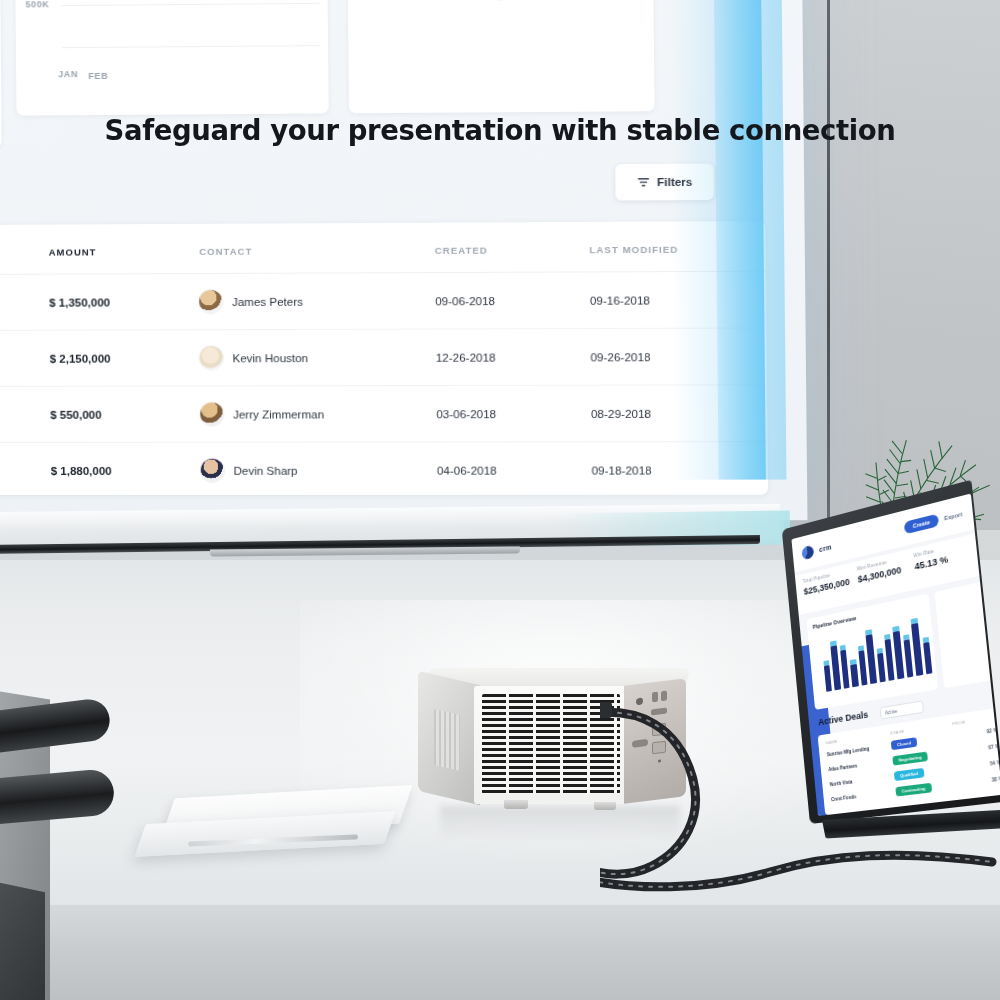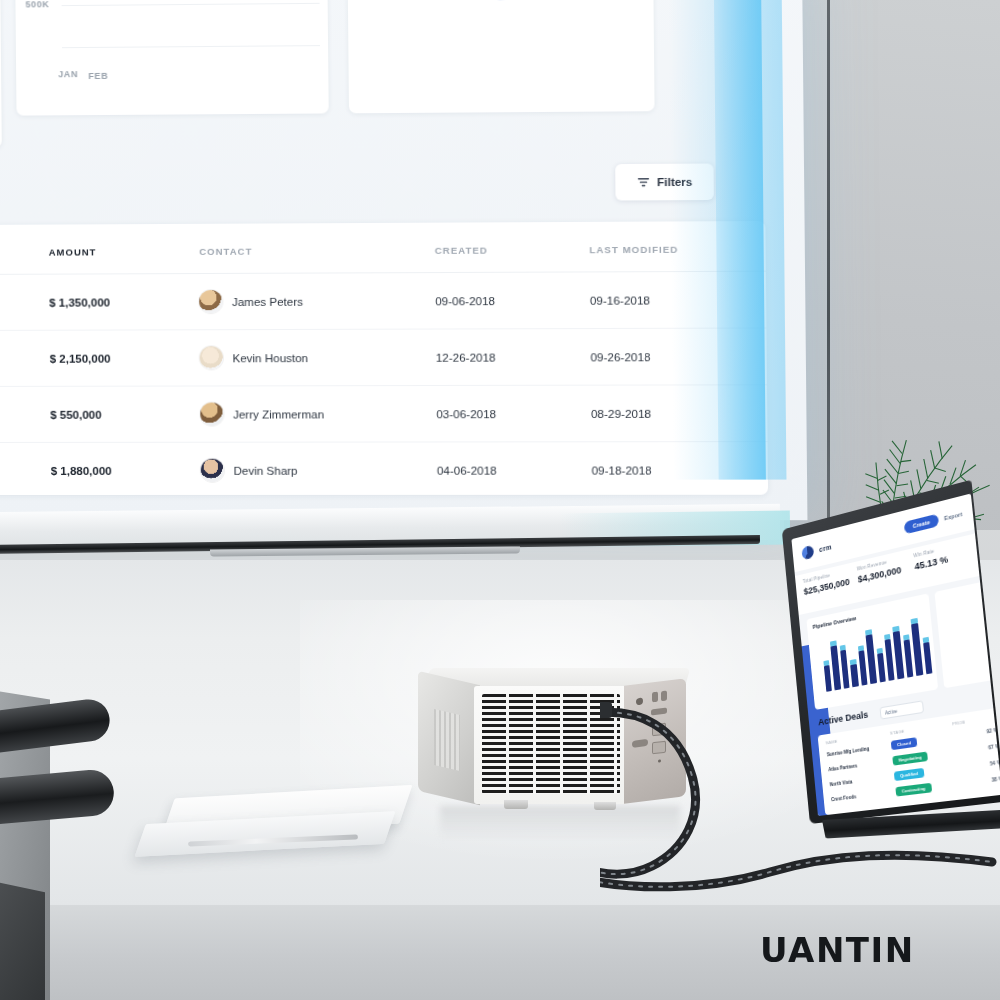--- a/index.html
+++ b/index.html
@@ -597,20 +597,21 @@
     </div>
     <div class="proj-glow"></div>
     <div class="proj-glow2"></div>
   </div>
 
   <div class="screen-bar"></div>
   <div class="screen-teal"></div>
   <div class="screen-edge"></div>
   <div class="screen-foot"></div>
 
+  <div class="subhead">Safeguard your presentation with stable connection</div>
 
   <div class="desk"></div>
   <div class="desk-sheen"></div>
   <div class="desk-front"></div>
 
   <div class="chair-body"></div>
   <div class="chair-arm1"></div>
   <div class="chair-arm2"></div>
   <div class="chair-dark"></div>
 
@@ -726,17 +727,14 @@
         <div class="ld-drow">
           <span class="ld-dname">Crest Foods</span>
           <span class="ld-badge" style="background:#1aa97a">Contracting</span>
           <span class="ld-dpct">38 %</span>
         </div>
       </div>
     </div>
     <div class="lt-base"></div>
   </div>
 
-  <div class="brand">
-    <span>UANTIN</span>
-  </div>
 
 </div>
 
 </body></html>

